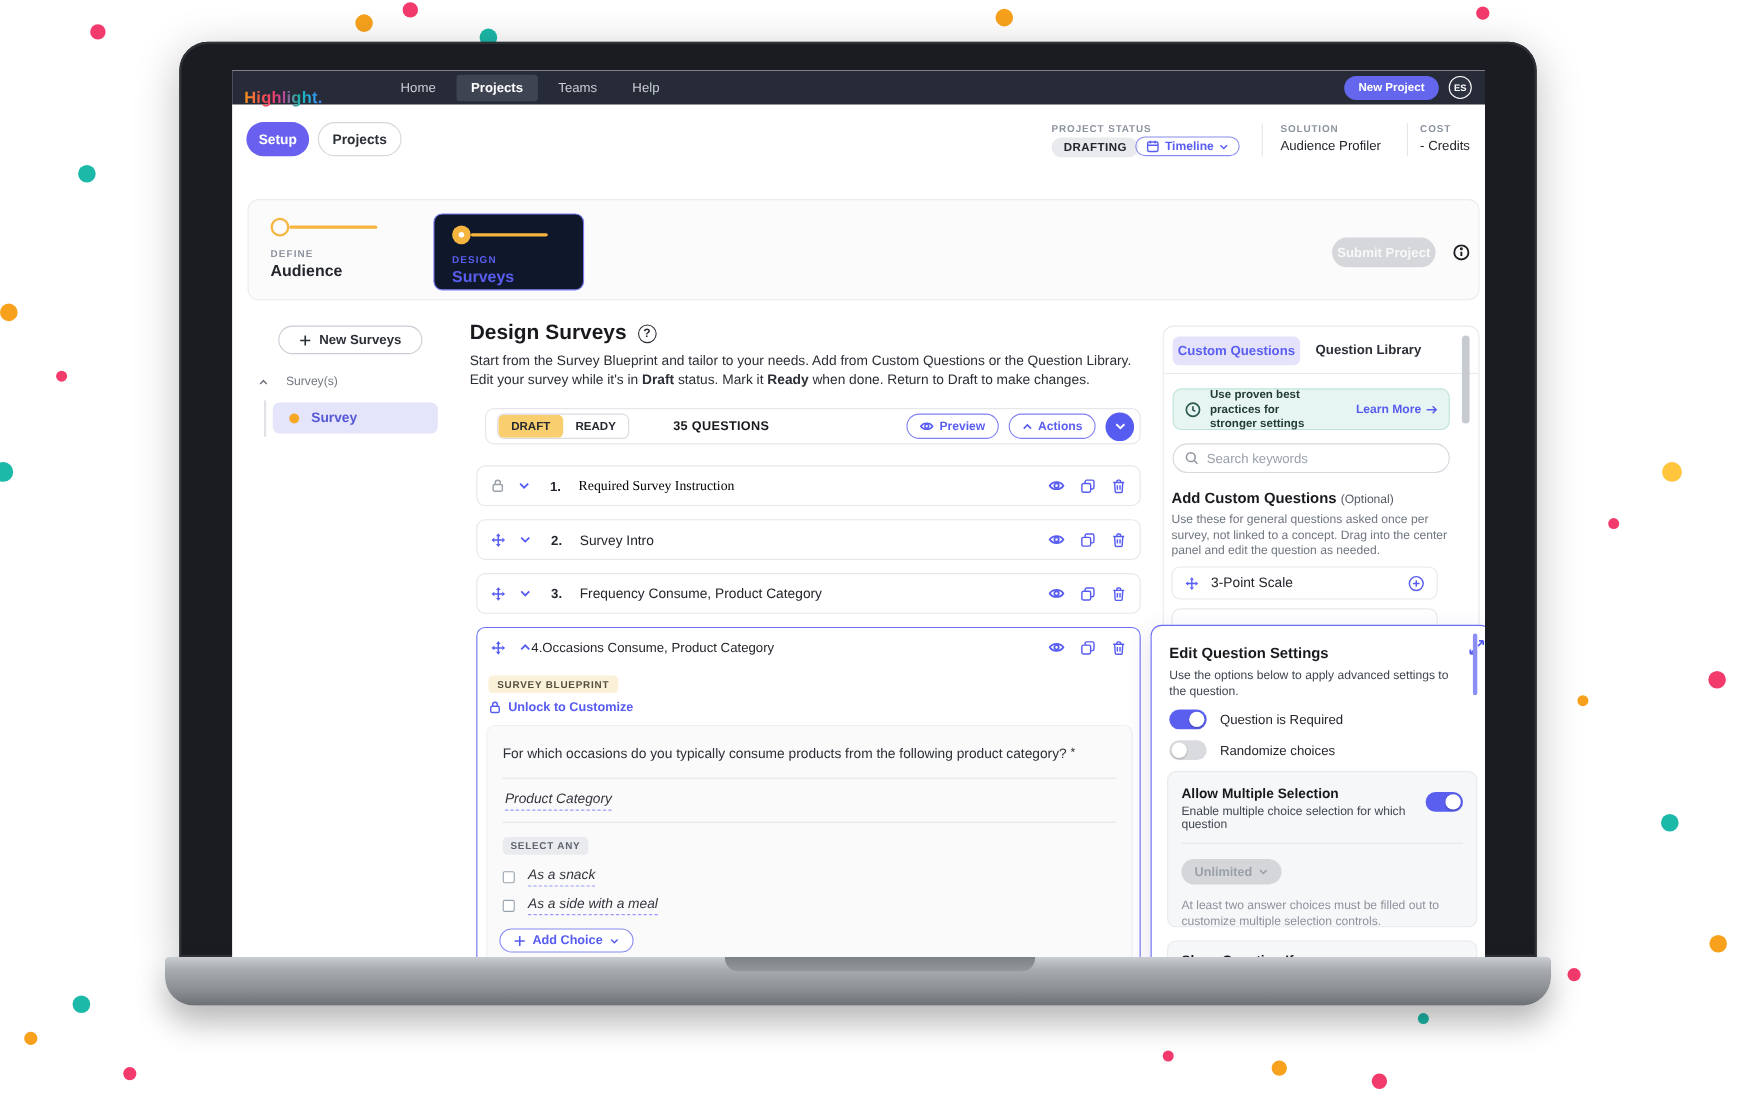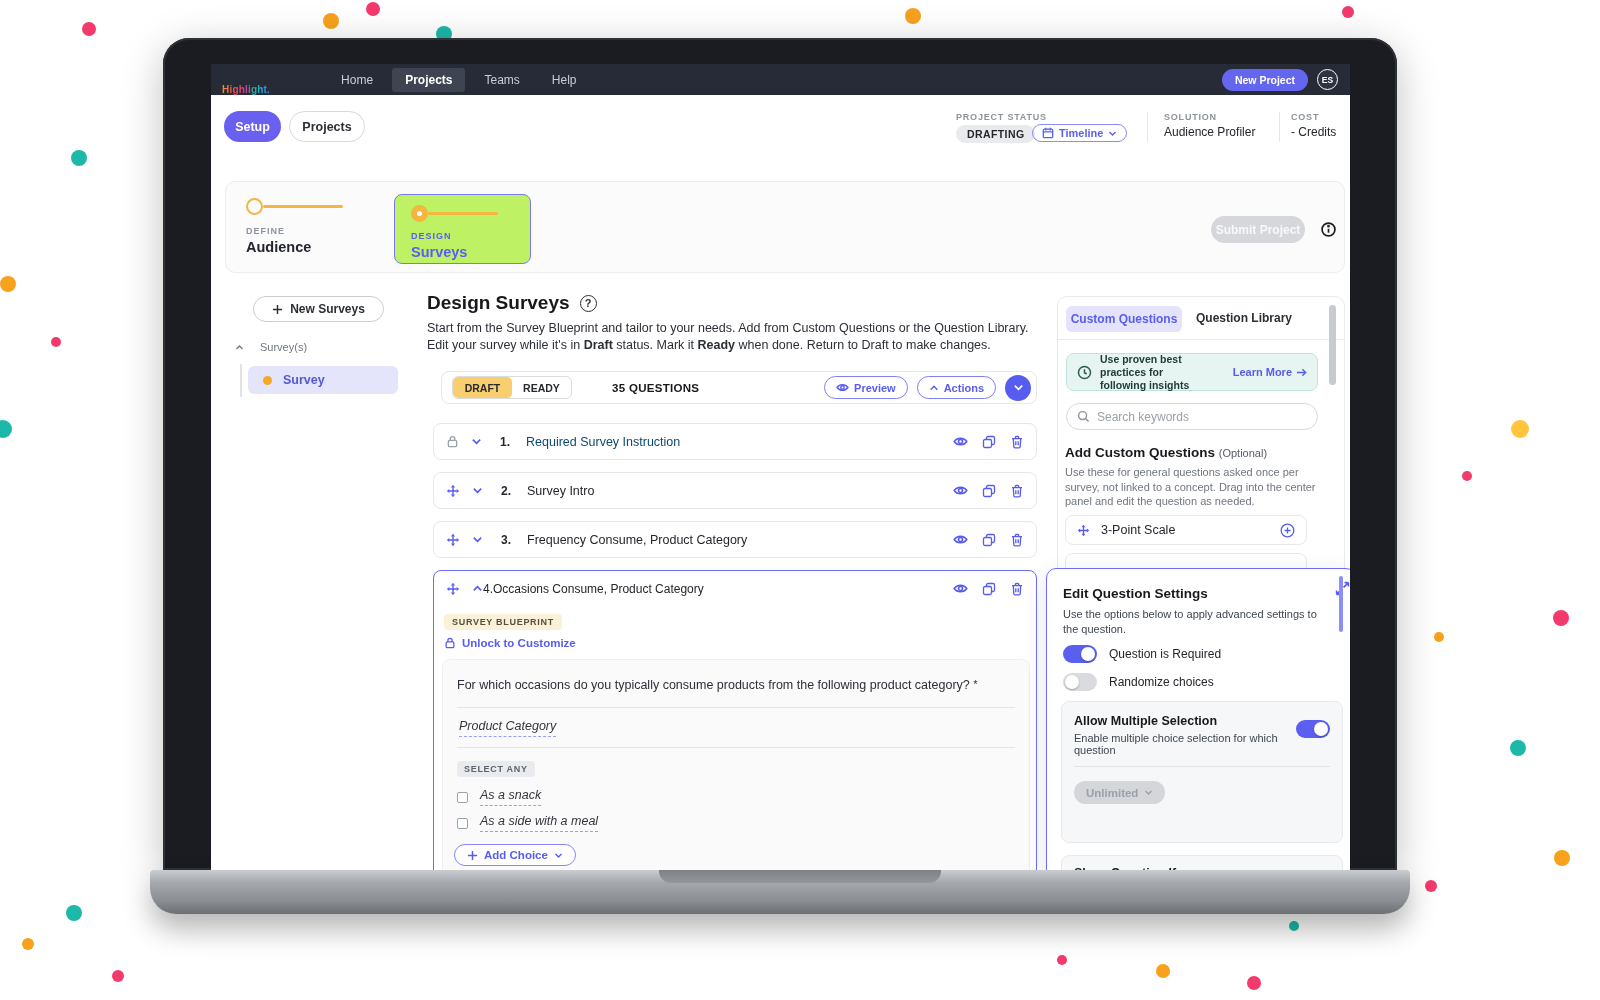--- a/index.html
+++ b/index.html
@@ -20,21 +20,21 @@
   .laptop-notch { position:absolute; left:50%; transform:translateX(-50%); top:870px; width:282px; height:13px;
     background:linear-gradient(180deg,#7e8287,#94989d); border-radius:0 0 12px 12px; z-index:3; }
 
   .screen { position:absolute; left:211px; top:64px; width:1139px; height:806px; background:#fff;
     overflow:hidden; z-index:2; font-size:12px; color:#23262c; }
   .abs { position:absolute; }
 
   
   .topnav { position:absolute; left:0; top:0; width:100%; height:31px; background:#262b37;
     display:flex; align-items:center; }
-  .logo { margin-left:11px; font-size:10px; font-weight:bold;
+  .logo { margin-left:11px; font-size:15px; font-weight:bold;
     background:linear-gradient(90deg,#f7941d 0%,#f0544f 22%,#ef3f6e 38%,#b5499c 52%,#22b3a4 68%,#2aa9dc 84%,#3b82f6 100%);
     -webkit-background-clip:text; background-clip:text; color:transparent; letter-spacing:.2px;margin-top:20px; }
   .navitems { display:flex; align-items:center; margin-left:58px; gap:6px; }
   .navitem { color:#c9ced8; font-size:12px; padding:5px 13px; border-radius:3px; cursor:pointer; }
   .navitem.active { background:#3e4452; color:#fff; font-weight:bold; }
   .topnav-right { margin-left:auto; display:flex; align-items:center; gap:9px; margin-right:12px; }
   .btn-newproject { background:#6467ee; color:#fff; font-size:10.5px; font-weight:bold;
     padding:5px 13px; border-radius:11px; }
   .avatar { width:21px; height:21px; border-radius:50%; background:#2d3340; border:1.5px solid #fff;
     color:#fff; font-size:8.5px; font-weight:bold; display:flex; align-items:center; justify-content:center; }
@@ -56,21 +56,21 @@
   .stepper-card { left:14px; top:117px; width:1120px; height:92px; background:#fbfbfc;
     border:1px solid #ececf0; border-radius:10px; }
   .step-kicker { font-size:9px; letter-spacing:1px; color:#8d939e; font-weight:bold; }
   .step-label { font-size:14.5px; font-weight:bold; color:#23262c; margin-top:2px; }
   .step-line { height:3px; background:#f5b53e; border-radius:2px; }
   .circle-open { width:17px; height:17px; border-radius:50%; border:2.5px solid #f5b53e; background:#fbfbfc; }
   .circle-filled { width:17px; height:17px; border-radius:50%; background:#f5b53e;
     display:flex; align-items:center; justify-content:center; }
   .circle-filled::after { content:''; width:5px; height:5px; border-radius:50%; background:#fff; }
   .step-active-box { position:absolute; left:168px; top:12px; width:137px; height:70px;
-    border:1.5px solid #7b79f1; background:#bef264; border-radius:8px;text-decoration:underline; }
+    border:1.5px solid #7b79f1; background:#0f172a; border-radius:8px;text-decoration:underline; }
   .step-active-box .step-kicker, .step-active-box .step-label { color:#5a5ef0; }
   .btn-submit { position:absolute; left:985px; top:34px; width:94px; height:27px; background:#d5d7da;
     color:#f7f8f9; font-size:12px; font-weight:bold; border-radius:14px;
     display:flex; align-items:center; justify-content:center; }
 
   
   .btn-newsurveys { left:42px; top:232px; width:131px; height:26px; background:#fff;
     border:1px solid #c9cdd3; border-radius:13px; display:flex; align-items:center; justify-content:center;
     gap:7px; font-size:12px; font-weight:bold; color:#2b2f36; }
   .tree-group { left:24px; top:277px; display:flex; align-items:center; gap:16px; color:#717780; font-size:11px; }
@@ -98,21 +98,21 @@
   .pill-ghost { border:1.3px solid #7e81f1; border-radius:12px; color:#5a5ef0; font-size:11px;
     font-weight:bold; height:23px; padding:0 11px; display:inline-flex; align-items:center; gap:5px; background:#fff; }
   .toolbar-right { margin-left:auto; display:flex; align-items:center; gap:9px; margin-right:5px; }
   .btn-round { width:26px; height:26px; border-radius:50%; background:#575cf0; color:#fff;
     display:flex; align-items:center; justify-content:center; }
 
   .qrow { left:222px; width:604px; height:37px; background:#fff; border:1px solid #e5e7eb; border-radius:8px;
     display:flex; align-items:center; padding:0 12px; }
   .qrow .num { font-weight:bold; font-size:12px; margin-left:18px; }
   .qrow .qtitle { font-size:12.5px; margin-left:16px; color:#23262c; }
-  .qtitle.muted { color:#0c4a6e; }
+  .qtitle.muted { color:#000000;font-family:Liberation Serif, serif; }
   .row-icons { margin-left:auto; display:flex; align-items:center; gap:14px; color:#575cf0; }
   .icon { display:inline-flex; align-items:center; justify-content:center; }
   .purple { color:#575cf0; }
   .gray-ic { color:#9aa0a8; }
 
   .qcard { left:222px; top:506px; width:604px; height:320px; background:#fff; border:1.5px solid #6b6ef2;
     border-radius:8px; }
   .qcard-header { display:flex; align-items:center; padding:10px 12px 0 12px; }
   .blueprint-badge { position:absolute; left:10px; top:43px; background:#fbf0d8; border-radius:4px;
     font-size:9px; font-weight:bold; letter-spacing:.7px; color:#55503e; padding:3px 8px; }
@@ -541,21 +541,21 @@
       <div class="rp-divider"></div>
 
       <div class="banner">
         <span class="icon">
           <svg width="15" height="15" viewBox="0 0 14 14" fill="none" stroke="#2c5a52" stroke-width="1.4">
               <circle cx="7" cy="7" r="5.6"></circle>
               <path d="M7 4v3.2l2 1.2"></path>
             </svg>
         </span>
         <span class="banner-text">
-          <span>Use proven best practices for</span><br><span>following insights</span>
+          <span>Use proven best practices for</span><br><span>stronger settings</span>
         </span>
         <span class="learnmore">
           <span>Learn More</span>
           <span class="icon">
             <svg width="11" height="11" viewBox="0 0 12 12" fill="none" stroke="#575cf0" stroke-width="1.5">
                 <path d="M1 6h9M7 2.5 10.5 6 7 9.5"></path>
               </svg>
           </span>
         </span>
       </div>
@@ -623,20 +623,21 @@
         </div>
         <div style="height:1px; background:#e3e5e9; margin:10px 0 14px 0;"></div>
         <span class="pill-disabled">
           <span>Unlimited</span>
           <span class="icon">
             <svg width="9" height="9" viewBox="0 0 12 12" fill="none" stroke="#9aa0a9" stroke-width="1.8">
                 <polyline points="2,4 6,8 10,4"></polyline>
               </svg>
           </span>
         </span>
+        <div class="sub-note" style="margin-top:12px; width:252px;">At least two answer choices must be filled out to customize multiple selection controls.</div>
       </div>
 
       <div class="sub-card" style="top:286px; height:60px; padding:10px 12px;">
         <div class="sub-title">Show Question If</div>
       </div>
     </div>
     <div class="settings-scrollthumb"></div>
 
   </div>
 </div>

